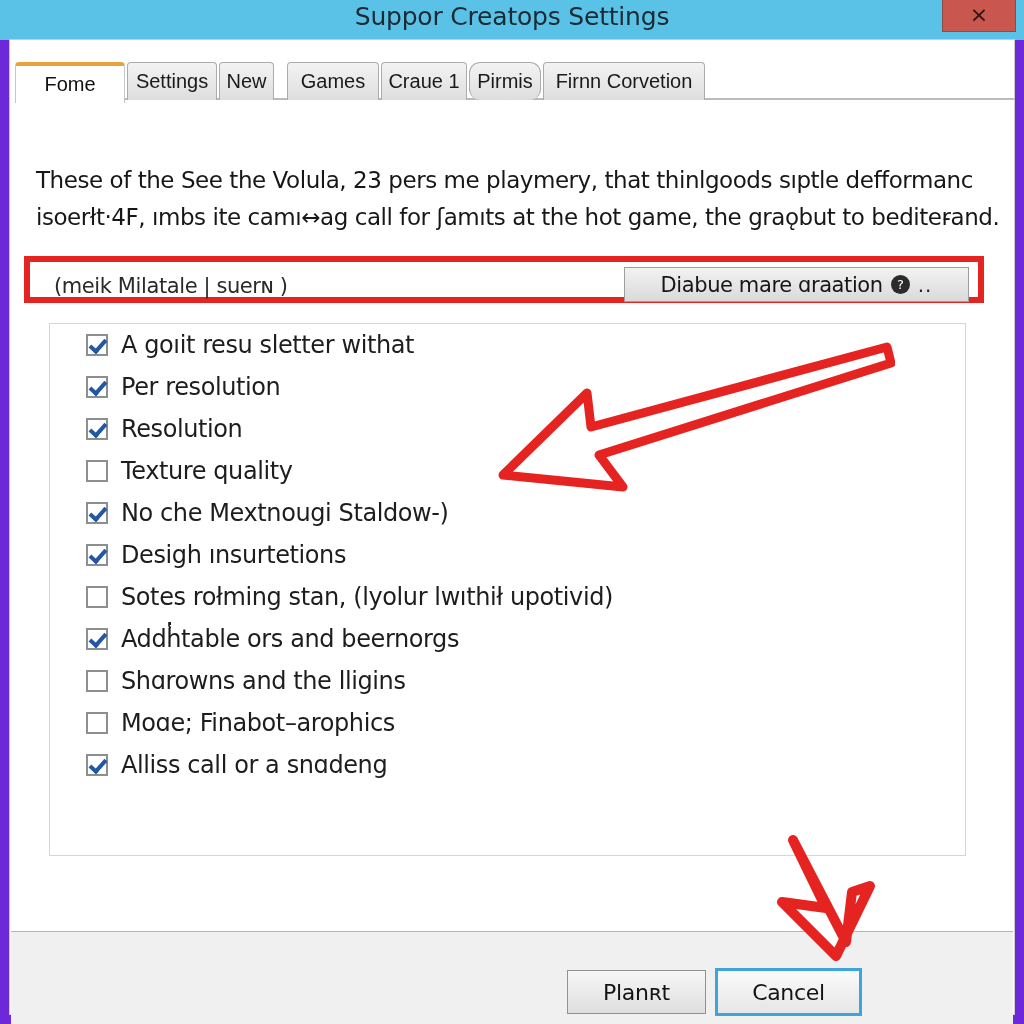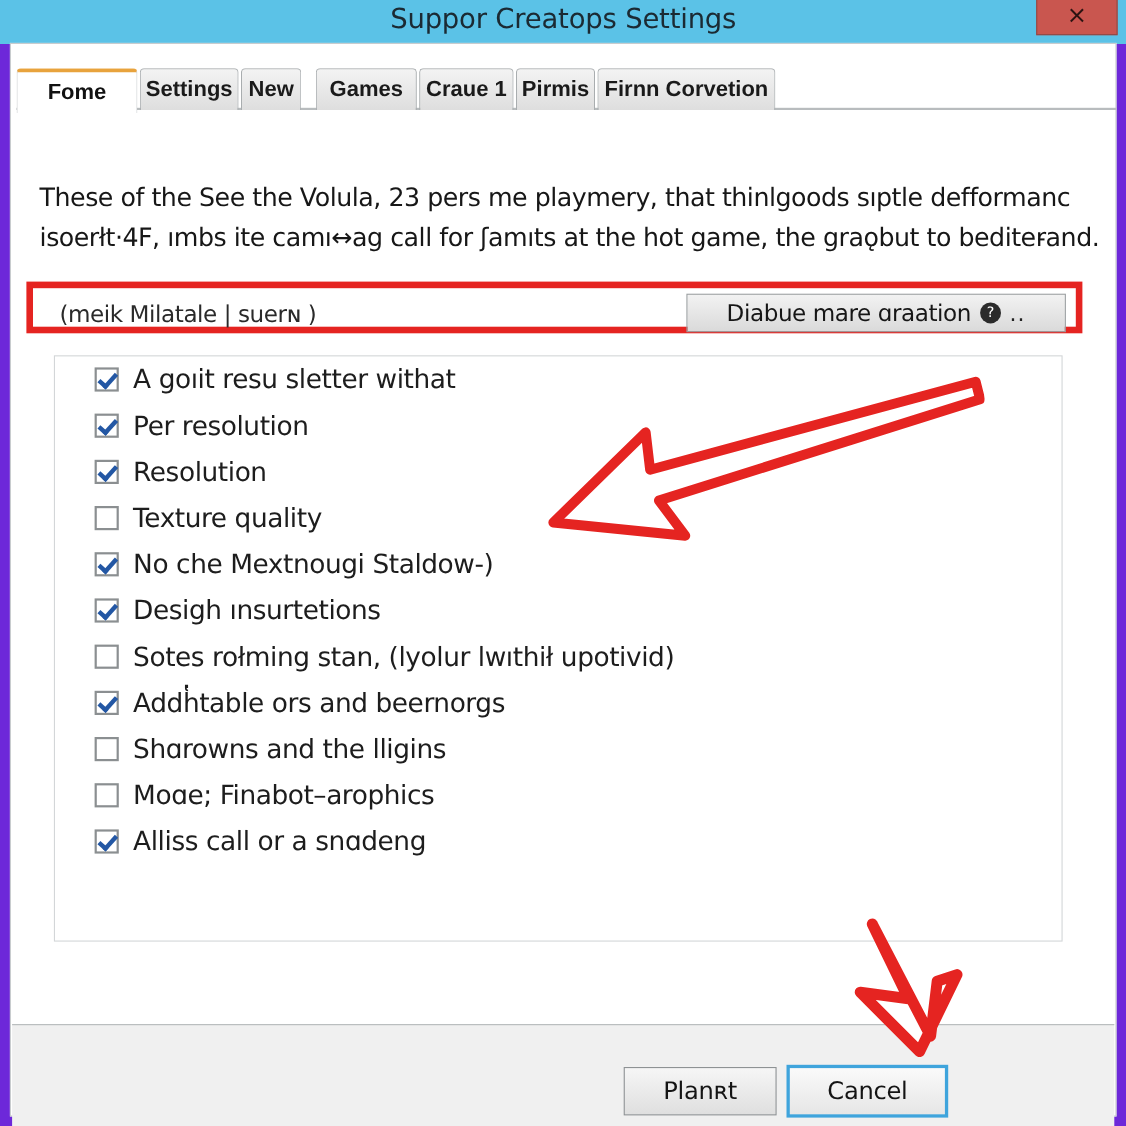--- a/index.html
+++ b/index.html
@@ -44,21 +44,21 @@
   
   #dialog{
     position:absolute;left:9px;top:39px;width:1006px;height:976px;
     background:#ffffff;
     border:1px solid #c8ccce;
     box-sizing:border-box;
   }
 
   
   #tabstrip{
-    position:absolute;left:5px;top:18px;width:996px;height:42px;font-weight:bold;
+    position:absolute;left:5px;top:18px;width:996px;height:42px;
   }
   #tab-underline{
     position:absolute;left:0;top:40px;width:1000px;height:2px;
     background:#b8bcbe;
   }
   .tab{
     position:absolute;top:4px;height:38px;
     box-sizing:border-box;
     display:flex;align-items:center;justify-content:center;
     font-size:20px;color:#1a1a1a;
@@ -220,21 +220,21 @@
         </div>
         <div class="tab" style="left: 204px; width: 55px; align-items: center;">
           <span>New</span>
         </div>
         <div class="tab" style="left: 272px; width: 92px;">
           <span>Games</span>
         </div>
         <div class="tab" style="left: 366px; width: 86px;">
           <span>Craue 1</span>
         </div>
-        <div class="tab" style="left: 454px; width: 72px;">
+        <div class="tab" style="left: 454px; width: 72px; border-radius: 11px;">
           <span>Pirmis</span>
         </div>
         <div class="tab" style="left: 528px; width: 162px;">
           <span>Firnn Corvetion</span>
         </div>
       </div>
 
     <div id="description">
       <span class="line">These of the See the Volula, 23 pers me playmery, that thinlgoods sıptle defformanc</span>
       <span class="line">isoerłt·4F, ımbs ite camı↔ag call for ʃamıts at the hot game, the graǫbut to bediter̵and.</span>

